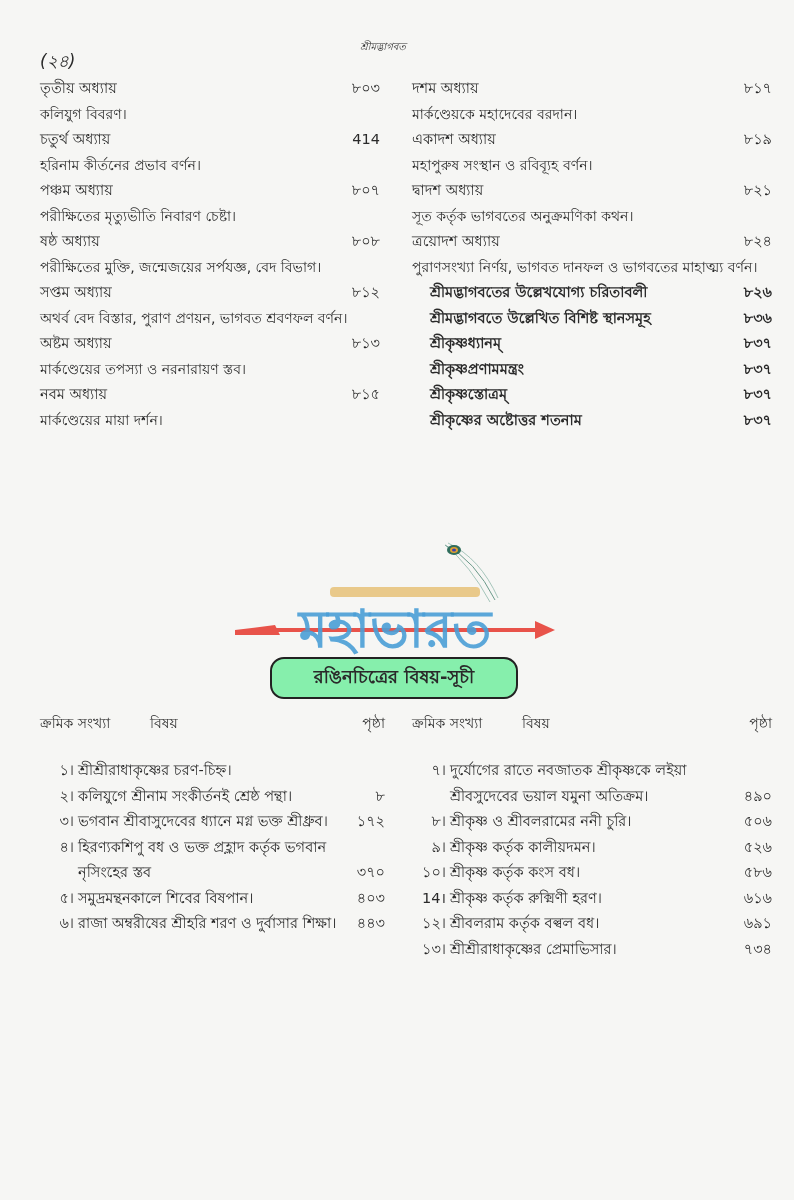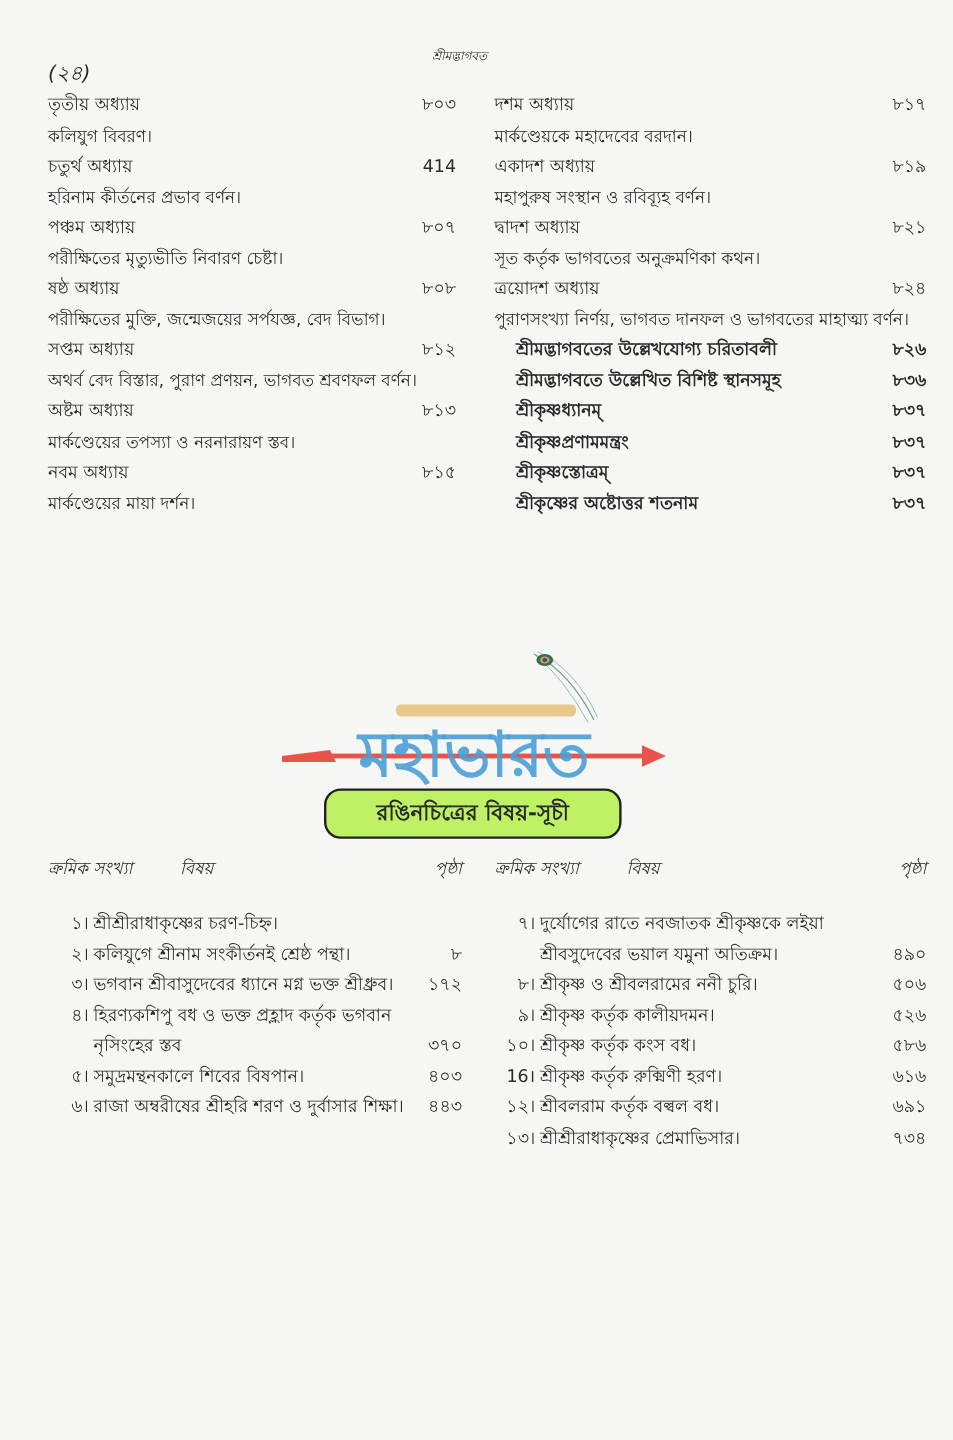--- a/index.html
+++ b/index.html
@@ -18,26 +18,26 @@
   .col.right { left:412px; top:76px; width:360px; }
   .row { display:flex; justify-content:space-between; align-items:baseline; font-size:14.5px; line-height:25.5px; }
   .row .num { flex:none; padding-left:8px; }
   .desc { font-size:14px; line-height:25.5px; }
   .boldrow { font-weight:bold;margin-left:18px; }
   .wm { position:absolute; left:235px; top:585px; width:320px; height:90px; }
   .box {
     position:absolute; left:270px; top:657px; width:244px; height:38px;
     border:2px solid #222; border-radius:14px;
     display:flex; align-items:center; justify-content:center;
-    font-size:18px; font-weight:bold; background:#bef264;
+    font-size:18px; font-weight:bold; background:#86efac;
   }
   .tbl { position:absolute; top:712px; }
   .tbl.left { left:40px; width:345px; }
   .tbl.right { left:412px; width:360px; }
-  .thead { display:flex; font-style:italic; font-size:14px; margin-bottom:22px; }
+  .thead { display:flex; font-size:14px; margin-bottom:22px; }
   .thead .c1 { width:110px; }
   .thead .c2 { flex:1; }
   .thead .c3 { text-align:center; }
   .item { display:flex; font-size:14.5px; line-height:25.5px; }
   .item .sn { width:34px; flex:none; text-align:right; padding-right:4px; }
   .item .txt { flex:1; }
   .item .pg { width:40px; flex:none; text-align:right; }
   .feather { position:absolute; left:440px; top:540px; }
 </style>
 </head>
@@ -211,21 +211,21 @@
         <span class="sn">৯।</span>
         <span class="txt">শ্রীকৃষ্ণ কর্তৃক কালীয়দমন।</span>
         <span class="pg">৫২৬</span>
       </div>
     <div class="item">
         <span class="sn">১০।</span>
         <span class="txt">শ্রীকৃষ্ণ কর্তৃক কংস বধ।</span>
         <span class="pg">৫৮৬</span>
       </div>
     <div class="item">
-        <span class="sn">16।</span>
+        <span class="sn">14।</span>
         <span class="txt">শ্রীকৃষ্ণ কর্তৃক রুক্মিণী হরণ।</span>
         <span class="pg">৬১৬</span>
       </div>
     <div class="item">
         <span class="sn">১২।</span>
         <span class="txt">শ্রীবলরাম কর্তৃক বল্বল বধ।</span>
         <span class="pg">৬৯১</span>
       </div>
     <div class="item">
         <span class="sn">১৩।</span>

